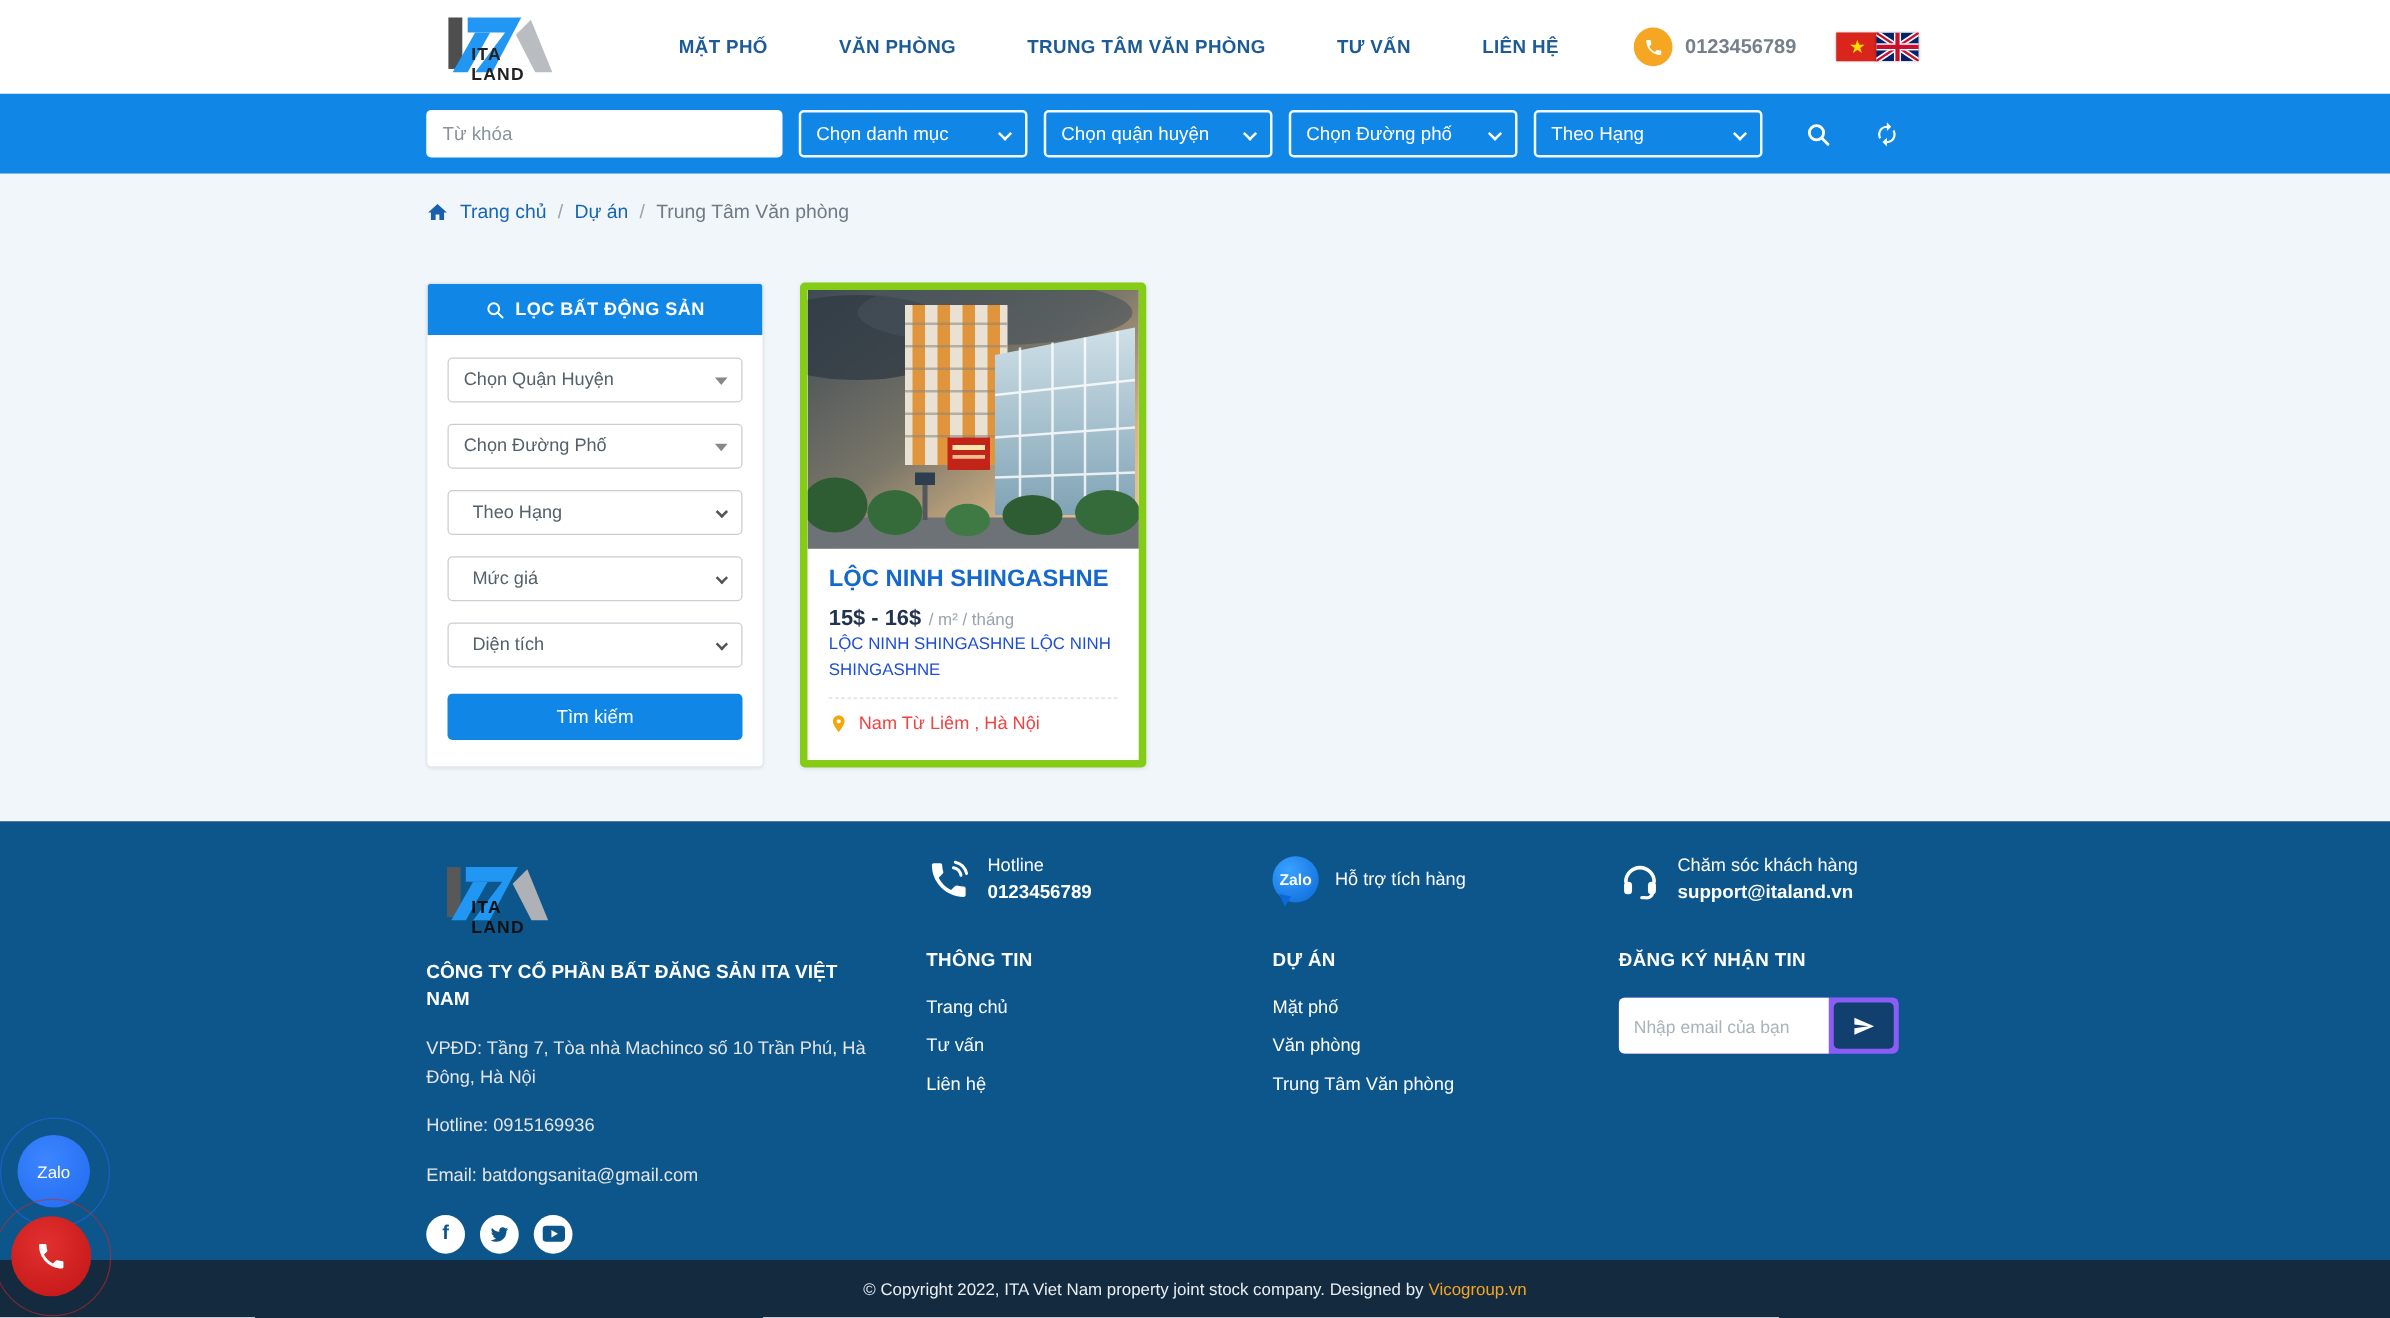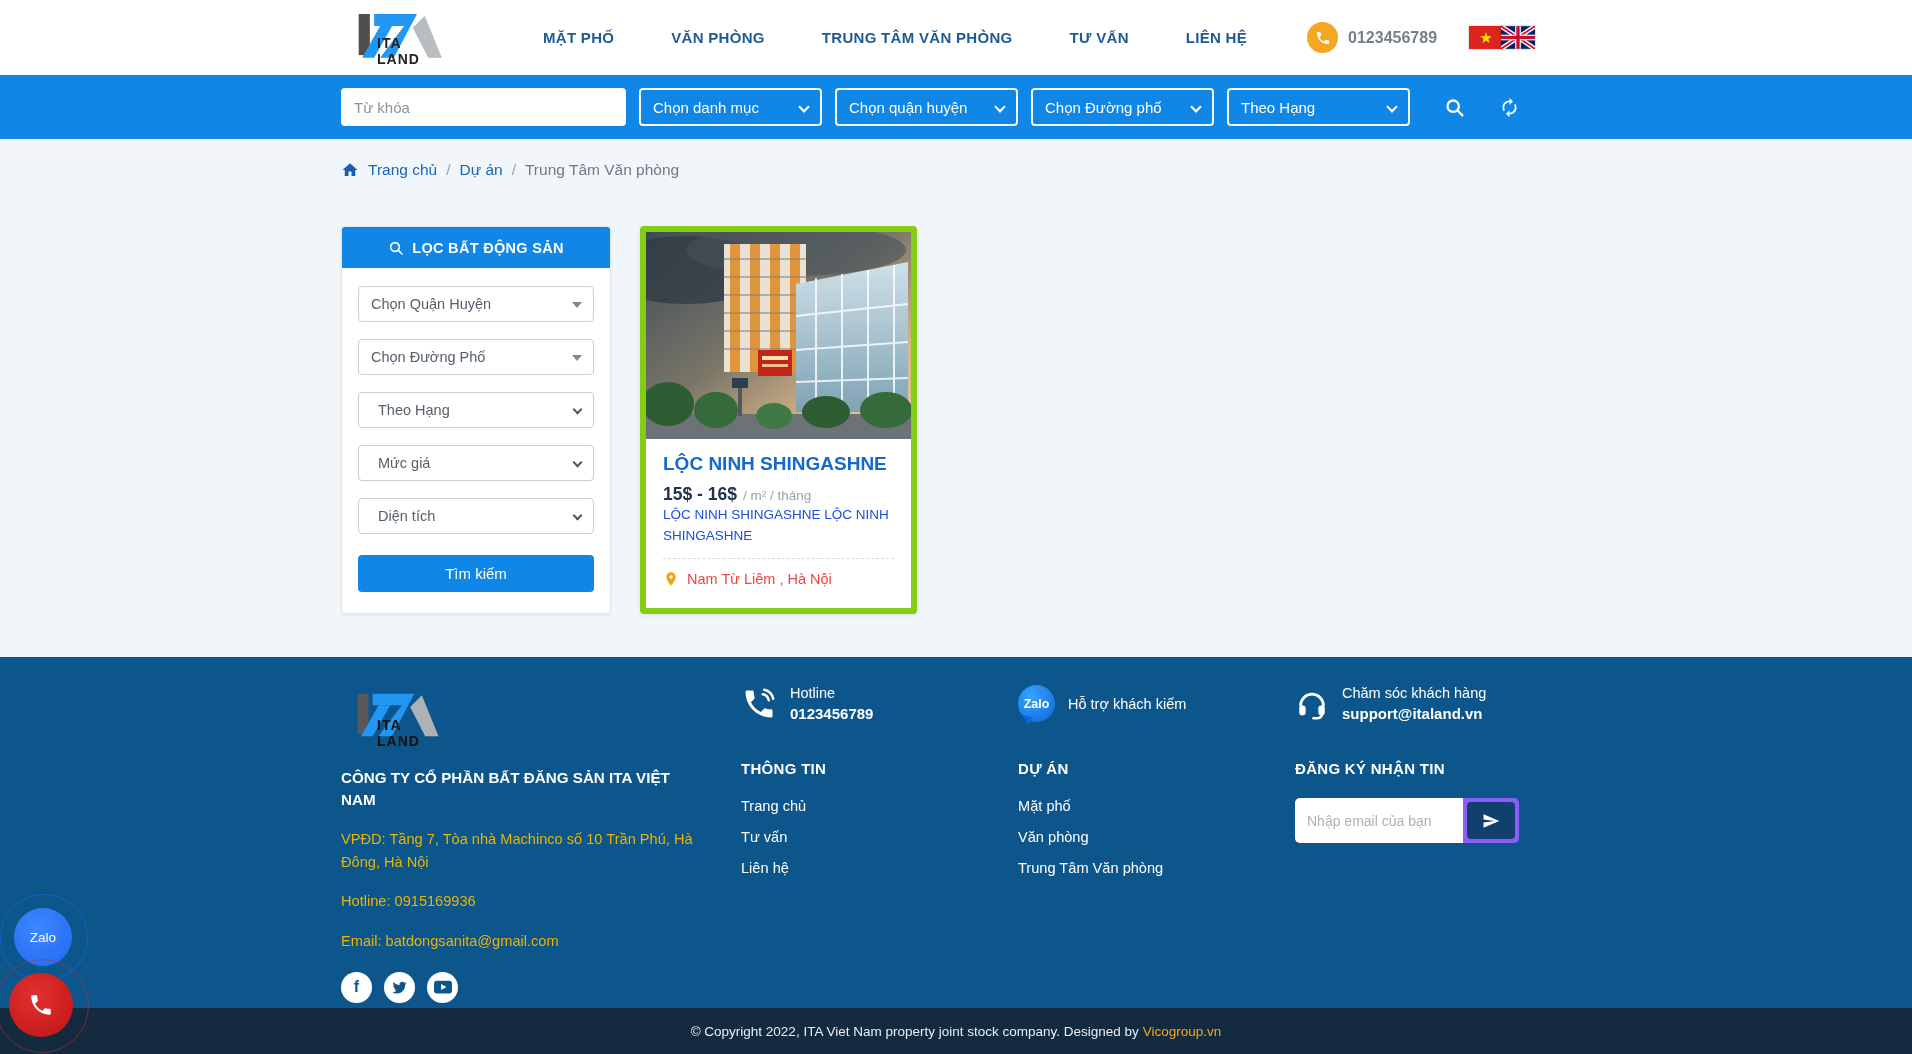--- a/index.html
+++ b/index.html
@@ -62,21 +62,21 @@
   .card-desc { margin-top:0; font-size:13.5px; color:#1d4ed8; line-height:1.55; }
   .card-loc { margin:11px 17px 0; border-top:1px dashed #d8dde2; padding:12px 0 15px; display:flex; align-items:center; gap:8px; font-size:14.5px; color:#ef4444; }
 
   
   .site-footer { height:351px; background:#0d568c; color:#fff; }
   .site-footer .container { display:flex; padding-top:28px; }
   .f-left { width:400px; padding-right:40px; flex:0 0 auto; }
   .f-logo { position:relative; width:100px; height:66px; margin-bottom:16px; }
   .f-logo .logo-text { position:absolute; left:36px; bottom:2px; font-size:14px; font-weight:bold; color:#111; letter-spacing:1px; }
   .f-company { font-size:15.2px; font-weight:bold; line-height:1.45; }
-  .f-line { margin-top:17px; font-size:14.6px; line-height:1.55; color:#eab308; }
+  .f-line { margin-top:17px; font-size:14.6px; line-height:1.55; color:#e5e5e5; }
   .socials { display:flex; gap:12px; margin-top:19px; }
   .soc { width:31px; height:31px; border-radius:50%; background:#fff; color:#0d568c; display:flex; align-items:center; justify-content:center; cursor:pointer; font-weight:bold; font-size:16px; }
   .f-right { flex:1; }
   .contact-row { display:flex; margin-bottom:38px; }
   .contact-item { width:277px; display:flex; align-items:center; gap:13px; flex:0 0 auto; }
   .ci-title { font-size:14.5px; }
   .ci-value { font-size:15px; font-weight:bold; margin-top:4px; }
   .zalo-badge { width:37px; height:37px; border-radius:50%; background:radial-gradient(circle at 35% 30%, #39a1ff, #0a68d8); position:relative; display:flex; align-items:center; justify-content:center; color:#fff; font-size:12.5px; font-weight:bold; }
   .zalo-badge::after { content:""; position:absolute; left:4px; bottom:-3px; width:0; height:0; border-left:7px solid transparent; border-right:3px solid transparent; border-top:9px solid #0a68d8; transform:rotate(12deg); }
   .f-cols { display:flex; }
@@ -339,21 +339,21 @@
               <path fill="#fff" d="M6.62 10.79c1.44 2.83 3.76 5.14 6.59 6.59l2.2-2.21c.27-.27.67-.36 1.02-.24 1.12.37 2.33.57 3.57.57.55 0 1 .45 1 1V20c0 .55-.45 1-1 1-9.39 0-17-7.61-17-17 0-.55.45-1 1-1h3.5c.55 0 1 .45 1 1 0 1.25.2 2.45.57 3.57.11.35.03.74-.25 1.02l-2.2 2.2z"></path>
               <path fill="none" stroke="#fff" stroke-width="1.6" stroke-linecap="round" d="M14.5 5.5a5 5 0 0 1 4 4M15.5 2.5a8 8 0 0 1 6 6"></path>
             </svg>
           <div>
             <div class="ci-title">Hotline</div>
             <div class="ci-value">0123456789</div>
           </div>
         </div>
         <div class="contact-item">
           <span class="zalo-badge">Zalo</span>
-          <div class="ci-title">Hỗ trợ khách kiếm</div>
+          <div class="ci-title">Hỗ trợ tích hàng</div>
         </div>
         <div class="contact-item">
           <svg width="34" height="34" viewBox="0 0 24 24">
               <path fill="none" stroke="#fff" stroke-width="2" stroke-linecap="round" d="M4 13a8 8 0 0 1 16 0"></path>
               <rect x="3" y="13" width="4.5" height="7" rx="2" fill="#fff"></rect>
               <rect x="16.5" y="13" width="4.5" height="7" rx="2" fill="#fff"></rect>
               <path fill="none" stroke="#fff" stroke-width="1.8" stroke-linecap="round" d="M19 20a4 4 0 0 1-4 2h-2"></path>
             </svg>
           <div>
             <div class="ci-title">Chăm sóc khách hàng</div>

